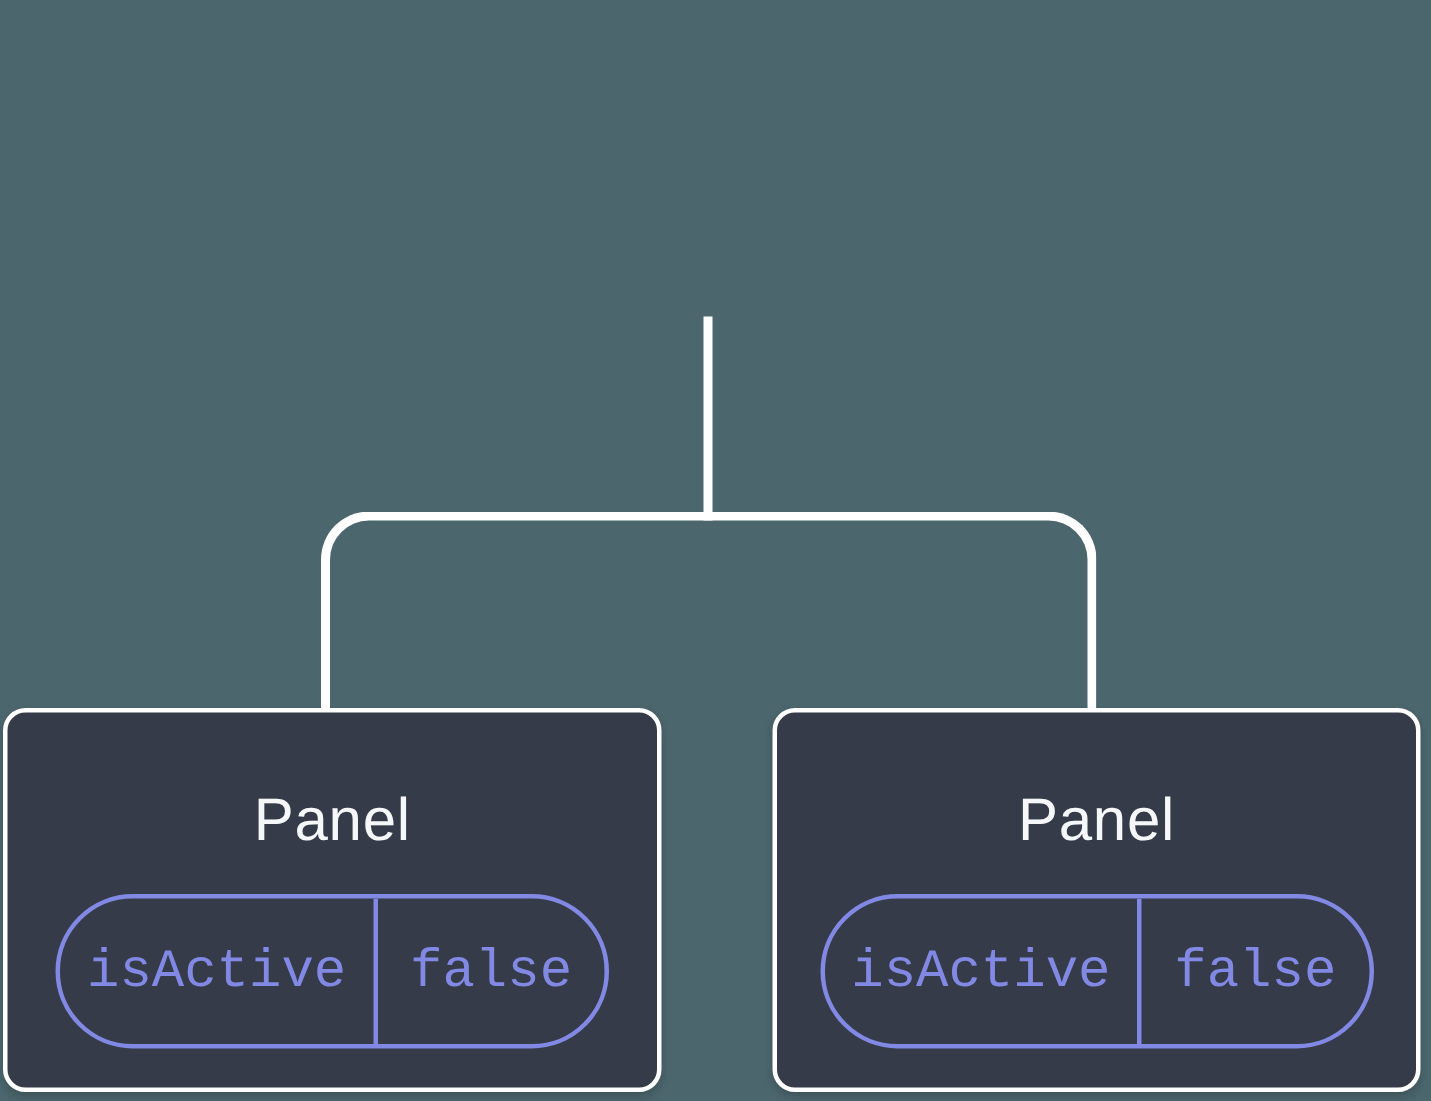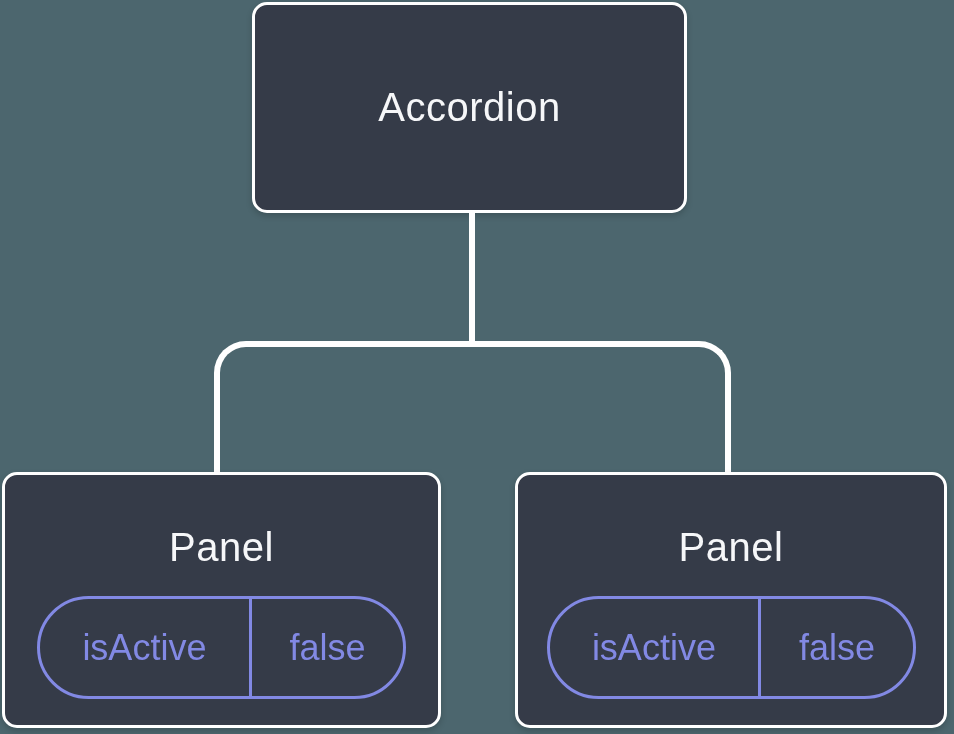--- a/index.html
+++ b/index.html
@@ -64,32 +64,30 @@
     border-radius:52px;
     display:flex;
     align-items:stretch;
     overflow:hidden;
   }
   .pill-cell{
     display:flex;align-items:center;justify-content:center;
     color:var(--accent);
     font-size:36px;
     font-weight:400;
+    font-family:Liberation Mono, monospace;
   }
   .pill-name{flex:58 0 0;border-right:3px solid var(--accent);}
   .pill-value{flex:42 0 0;}
 </style>
 </head>
 <body>
 
 <div class="canvas">
 
-  <div class="node node-root">
-    <span class="node-label">Accordion</span>
-  </div>
 
   <div class="stem"></div>
   <div class="branch"></div>
 
   <div class="node node-panel node-panel-left">
     <span class="node-label">Panel</span>
     <div class="pill">
       <span class="pill-cell pill-name">isActive</span>
       <span class="pill-cell pill-value">false</span>
     </div>

